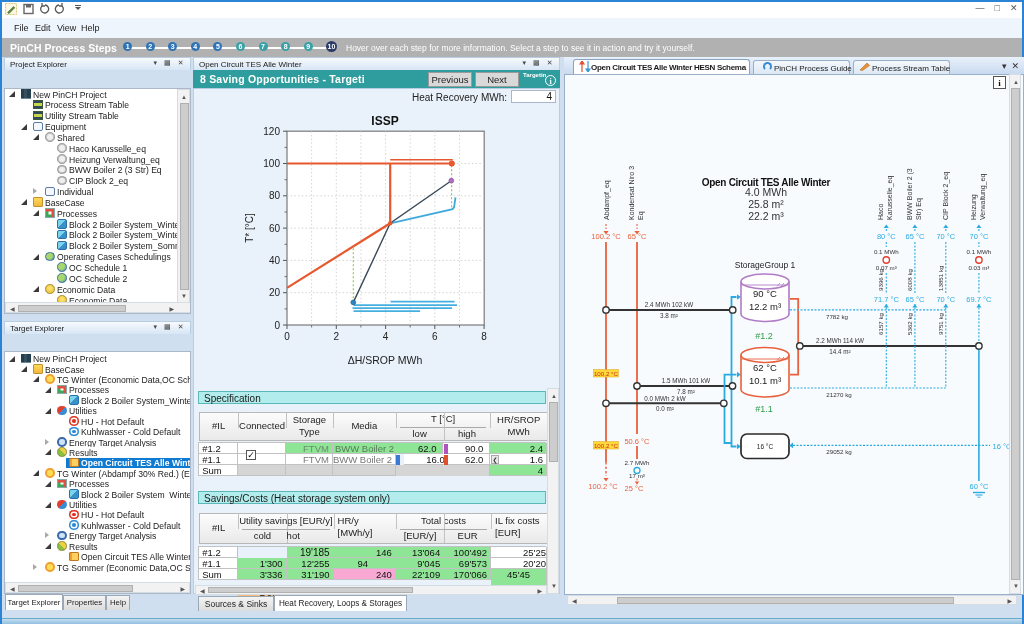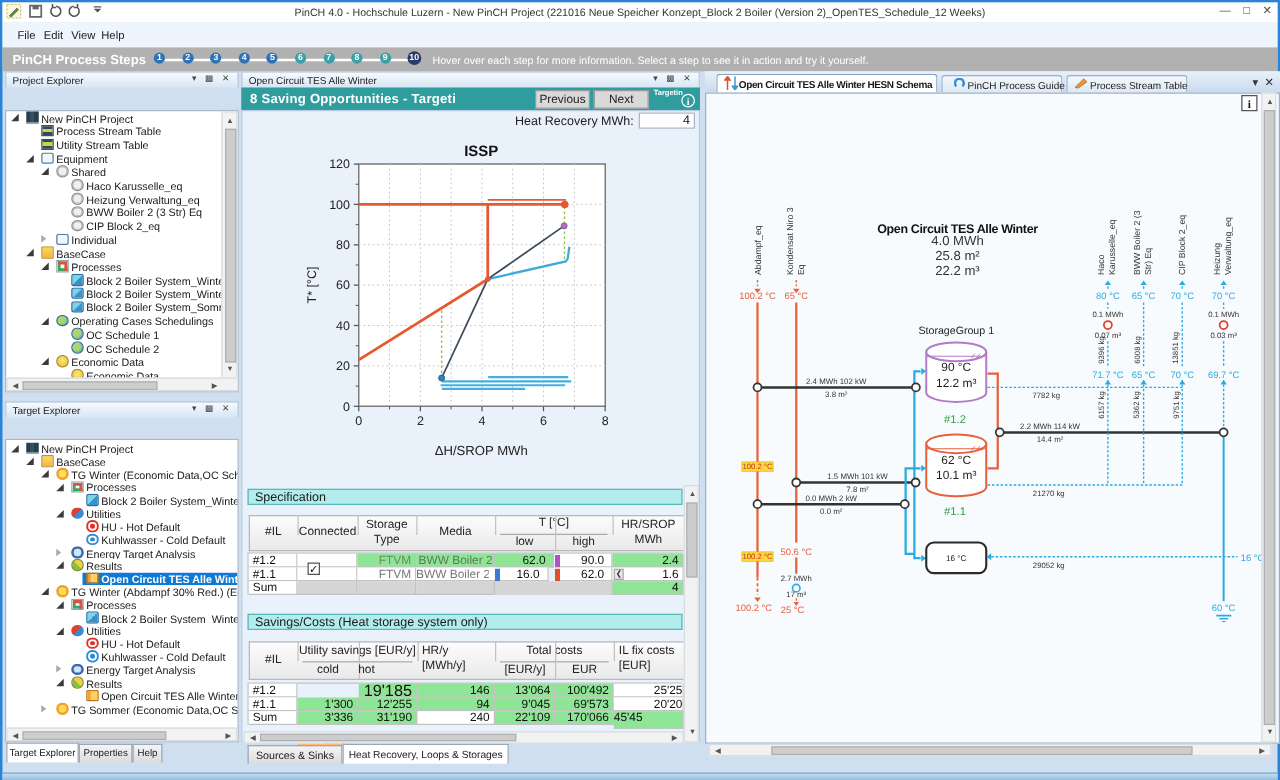--- a/index.html
+++ b/index.html
@@ -44,21 +44,20 @@
 .i-openc{background:linear-gradient(90deg,#f0a030 30%,#ffd060 30%);border:1px solid #c07820;border-radius:1px;}
 .sb{background:#f2f2f2;border:1px solid #d4dce4;}
 .sbth{position:absolute;background:#cdcdcd;border:1px solid #b0b0b0;}
 .sbarr{position:absolute;font-size:6px;color:#555;line-height:1;}
 .tab{position:absolute;font-size:8.5px;color:#222;border:1px solid #9aa8b8;border-bottom:none;text-align:center;white-space:nowrap;overflow:hidden;}
 .tab.on{background:#fff;}
 .tab.off{background:linear-gradient(#f4f4f4,#dcdcdc);}
 </style></head><body>
 <div id="win">
 <div class="abs" id="titlebar"></div>
-    <div class="abs" id="titletxt">PinCH 4.0 - Hochschule Luzern - New PinCH Project (221016 Neue Speicher Konzept_Block 2 Boiler (Version 2)_OpenTES_Schedule_12 Weeks)</div>
     <svg class="abs" style="left:3px;top:1px" width="80" height="12" viewBox="0 0 80 12">
 <rect x="0.5" y="0.5" width="11" height="11" fill="#fdf6e0" stroke="#d8c878" stroke-dasharray="2,1"></rect>
 <path d="M2.5 9.5 L8.5 3.5 L9.8 4.8 L3.8 10.8 Z" fill="#5a8a3a" stroke="#3a5a2a" stroke-width="0.5"></path>
 <rect x="19" y="1.5" width="9" height="9" fill="none" stroke="#666" stroke-width="1.4"></rect>
 <rect x="21" y="1.5" width="5" height="3" fill="#666"></rect>
 <path d="M37 3 a4 4 0 1 0 3 -1 M37 3 l0 -3 M37 3 l3 0" stroke="#555" fill="none" stroke-width="1.3"></path>
 <path d="M57 3 a4 4 0 1 1 -3 -1 M57 3 l0 -3 M57 3 l-3 0" stroke="#555" fill="none" stroke-width="1.3"></path>
 <path d="M70 4 l3 3 l3 -3 z" fill="#555"></path>
       <rect x="70" y="2" width="6" height="1" fill="#555"></rect>
 </svg>
@@ -418,21 +417,21 @@
     <div class="abs" style="left:283.9px;top:441.2px;width:47.0px;height:11.1px;background:#8fe596;border-right:1px solid #c2c2c2;border-bottom:1px solid #c2c2c2;text-align:right;padding-right:3px;font-size:9.5px;color:#6a8a6a;line-height:11.1px;overflow:hidden;white-space:nowrap;">FTVM</div>
     <div class="abs" style="left:330.9px;top:441.2px;width:62.900000000000034px;height:11.1px;background:#8fe596;border-right:1px solid #c2c2c2;border-bottom:1px solid #c2c2c2;text-align:left;padding-left:2px;font-size:9.5px;color:#5a7a5a;line-height:11.1px;overflow:hidden;white-space:nowrap;">BWW Boiler 2 NN</div>
     <div class="abs" style="left:393.8px;top:441.2px;width:47.69999999999999px;height:11.1px;background:#8fe596;border-right:1px solid #c2c2c2;border-bottom:1px solid #c2c2c2;text-align:right;padding-right:6px;font-size:9.5px;color:#111;line-height:11.1px;overflow:hidden;white-space:nowrap;">62.0</div>
     <div class="abs" style="left:441.5px;top:441.2px;width:46.89999999999998px;height:11.1px;background:#fff;border-right:1px solid #c2c2c2;border-bottom:1px solid #c2c2c2;text-align:right;padding-right:6px;font-size:9.5px;color:#111;line-height:11.1px;overflow:hidden;white-space:nowrap;">90.0</div>
     <div class="abs" style="left:488.4px;top:441.2px;width:56.60000000000002px;height:11.1px;background:#8fe596;border-right:1px solid #c2c2c2;border-bottom:1px solid #c2c2c2;text-align:right;padding-right:3px;font-size:9.5px;color:#111;line-height:11.1px;overflow:hidden;white-space:nowrap;">2.4</div>
     <div class="abs" style="left:442px;top:441.7px;width:3.5px;height:10px;background:#b052c0"></div>
     <div class="abs" style="left:197.2px;top:452.3px;width:39.0px;height:11.1px;background:#fff;border-right:1px solid #c2c2c2;border-bottom:1px solid #c2c2c2;text-align:left;padding-left:3px;font-size:9.5px;color:#111;line-height:11.1px;overflow:hidden;white-space:nowrap;">#1.1</div>
     <div class="abs" style="left:236.2px;top:452.3px;width:47.69999999999999px;height:11.1px;background:#fff;border-right:1px solid #c2c2c2;border-bottom:1px solid #c2c2c2;text-align:right;padding-right:3px;font-size:9.5px;color:#111;line-height:11.1px;overflow:hidden;white-space:nowrap;"></div>
     <div class="abs" style="left:283.9px;top:452.3px;width:47.0px;height:11.1px;background:#fff;border-right:1px solid #c2c2c2;border-bottom:1px solid #c2c2c2;text-align:right;padding-right:3px;font-size:9.5px;color:#777;line-height:11.1px;overflow:hidden;white-space:nowrap;">FTVM</div>
     <div class="abs" style="left:330.9px;top:452.3px;width:62.900000000000034px;height:11.1px;background:#fff;border-right:1px solid #c2c2c2;border-bottom:1px solid #c2c2c2;text-align:right;padding-right:6px;font-size:9.5px;color:#777;line-height:11.1px;overflow:hidden;white-space:nowrap;">BWW Boiler 2 N</div>
-    <div class="abs" style="left:389px;top:452.3px;width:47.69999999999999px;height:11.1px;background:#fff;border-right:1px solid #c2c2c2;border-bottom:1px solid #c2c2c2;text-align:right;padding-right:6px;font-size:9.5px;color:#111;line-height:11.1px;overflow:hidden;white-space:nowrap;">16.0</div>
+    <div class="abs" style="left:402px;top:452.3px;width:47.69999999999999px;height:11.1px;background:#fff;border-right:1px solid #c2c2c2;border-bottom:1px solid #c2c2c2;text-align:right;padding-right:6px;font-size:9.5px;color:#111;line-height:11.1px;overflow:hidden;white-space:nowrap;">16.0</div>
     <div class="abs" style="left:441.5px;top:452.3px;width:46.89999999999998px;height:11.1px;background:#fff;border-right:1px solid #c2c2c2;border-bottom:1px solid #c2c2c2;text-align:right;padding-right:6px;font-size:9.5px;color:#111;line-height:11.1px;overflow:hidden;white-space:nowrap;">62.0</div>
     <div class="abs" style="left:488.4px;top:452.3px;width:56.60000000000002px;height:11.1px;background:#fff;border-right:1px solid #c2c2c2;border-bottom:1px solid #c2c2c2;text-align:right;padding-right:3px;font-size:9.5px;color:#111;line-height:11.1px;overflow:hidden;white-space:nowrap;">1.6</div>
     <div class="abs" style="left:394.3px;top:452.8px;width:3.5px;height:10px;background:#3a7ad4"></div>
     <div class="abs" style="left:442.0px;top:452.8px;width:3.5px;height:10px;background:#e0502a"></div>
     <div class="abs" style="left:489.09999999999997px;top:453.3px;width:8px;height:9px;background:#e8e8e8;border:1px solid #aaa;font-size:6px;color:#333;text-align:center;line-height:8px">❮</div>
     <div class="abs" style="left:244px;top:447.5px;width:10px;height:10px;background:#fff;border:1px solid #555;font-size:9px;line-height:9px;text-align:center;color:#111">✓</div>
     <div class="abs" style="left:197.2px;top:463.4px;width:39.0px;height:11.1px;background:#fff;border-right:1px solid #c2c2c2;border-bottom:1px solid #c2c2c2;text-align:left;padding-left:3px;font-size:9.5px;color:#111;line-height:11.1px;overflow:hidden;white-space:nowrap;">Sum</div>
     <div class="abs" style="left:236.2px;top:463.4px;width:47.69999999999999px;height:11.1px;background:#d5d5d5;border-right:1px solid #c2c2c2;border-bottom:1px solid #c2c2c2;text-align:right;padding-right:3px;font-size:9.5px;color:#111;line-height:11.1px;overflow:hidden;white-space:nowrap;"></div>
     <div class="abs" style="left:283.9px;top:463.4px;width:47.0px;height:11.1px;background:#d5d5d5;border-right:1px solid #c2c2c2;border-bottom:1px solid #c2c2c2;text-align:right;padding-right:3px;font-size:9.5px;color:#111;line-height:11.1px;overflow:hidden;white-space:nowrap;"></div>
     <div class="abs" style="left:330.9px;top:463.4px;width:62.900000000000034px;height:11.1px;background:#d5d5d5;border-right:1px solid #c2c2c2;border-bottom:1px solid #c2c2c2;text-align:right;padding-right:3px;font-size:9.5px;color:#111;line-height:11.1px;overflow:hidden;white-space:nowrap;"></div>
@@ -458,39 +457,39 @@
     <div class="abs" style="left:236.2px;top:511px;width:1px;height:16px;background:#c2c2c2"></div>
     <div class="abs" style="left:284.6px;top:511px;width:1px;height:16px;background:#c2c2c2"></div>
     <div class="abs" style="left:331.6px;top:511px;width:1px;height:16px;background:#c2c2c2"></div>
     <div class="abs" style="left:393.8px;top:511px;width:1px;height:16px;background:#c2c2c2"></div>
     <div class="abs" style="left:442.2px;top:511px;width:1px;height:16px;background:#c2c2c2"></div>
     <div class="abs" style="left:489.1px;top:511px;width:1px;height:16px;background:#c2c2c2"></div>
     <div class="abs" style="left:196.2px;top:544.5px;width:1px;height:33.3px;background:#c2c2c2"></div>
     <div class="abs" style="left:196.2px;top:543.5px;width:348px;height:1px;background:#c2c2c2"></div>
     <div class="abs" style="left:197.2px;top:544.5px;width:39.0px;height:11.1px;background:#fff;border-right:1px solid #c2c2c2;border-bottom:1px solid #c2c2c2;text-align:left;padding-left:3px;font-size:9.5px;color:#111;line-height:11.1px;overflow:hidden;white-space:nowrap;">#1.2</div>
     <div class="abs" style="left:236.2px;top:544.5px;width:48.400000000000034px;height:11.1px;background:#fdba74;border-right:1px solid #c2c2c2;border-bottom:1px solid #c2c2c2;text-align:right;padding-right:3px;font-size:9.5px;color:#111;line-height:11.1px;overflow:hidden;white-space:nowrap;margin-top:40px;">2'036</div>
-    <div class="abs" style="left:284.6px;top:544.5px;width:47.0px;height:11.1px;background:#8fe596;border-right:1px solid #c2c2c2;border-bottom:1px solid #c2c2c2;text-align:right;padding-right:3px;font-size:13px;color:#111;line-height:11.1px;overflow:hidden;white-space:nowrap;">19'185</div>
+    <div class="abs" style="left:284.6px;top:544.5px;width:47.0px;height:11.1px;background:#8fe596;border-right:1px solid #c2c2c2;border-bottom:1px solid #c2c2c2;text-align:right;padding-right:3px;font-size:10px;color:#111;line-height:11.1px;overflow:hidden;white-space:nowrap;">19'185</div>
     <div class="abs" style="left:331.6px;top:544.5px;width:62.19999999999999px;height:11.1px;background:#8fe596;border-right:1px solid #c2c2c2;border-bottom:1px solid #c2c2c2;text-align:right;padding-right:3px;font-size:9.5px;color:#111;line-height:11.1px;overflow:hidden;white-space:nowrap;">146</div>
     <div class="abs" style="left:393.8px;top:544.5px;width:48.39999999999998px;height:11.1px;background:#8fe596;border-right:1px solid #c2c2c2;border-bottom:1px solid #c2c2c2;text-align:right;padding-right:3px;font-size:9.5px;color:#111;line-height:11.1px;overflow:hidden;white-space:nowrap;">13'064</div>
     <div class="abs" style="left:442.2px;top:544.5px;width:46.900000000000034px;height:11.1px;background:#8fe596;border-right:1px solid #c2c2c2;border-bottom:1px solid #c2c2c2;text-align:right;padding-right:3px;font-size:9.5px;color:#111;line-height:11.1px;overflow:hidden;white-space:nowrap;">100'492</div>
     <div class="abs" style="left:489.1px;top:544.5px;width:55.89999999999998px;height:11.1px;background:#fff;border-right:1px solid #c2c2c2;border-bottom:1px solid #c2c2c2;text-align:right;padding-right:0px;font-size:9.5px;color:#111;line-height:11.1px;overflow:hidden;white-space:nowrap;">25'25</div>
     <div class="abs" style="left:197.2px;top:555.6px;width:39.0px;height:11.1px;background:#fff;border-right:1px solid #c2c2c2;border-bottom:1px solid #c2c2c2;text-align:left;padding-left:3px;font-size:9.5px;color:#111;line-height:11.1px;overflow:hidden;white-space:nowrap;">#1.1</div>
     <div class="abs" style="left:236.2px;top:555.6px;width:48.400000000000034px;height:11.1px;background:#8fe596;border-right:1px solid #c2c2c2;border-bottom:1px solid #c2c2c2;text-align:right;padding-right:3px;font-size:9.5px;color:#111;line-height:11.1px;overflow:hidden;white-space:nowrap;">1'300</div>
     <div class="abs" style="left:284.6px;top:555.6px;width:47.0px;height:11.1px;background:#8fe596;border-right:1px solid #c2c2c2;border-bottom:1px solid #c2c2c2;text-align:right;padding-right:3px;font-size:9.5px;color:#111;line-height:11.1px;overflow:hidden;white-space:nowrap;">12'255</div>
-    <div class="abs" style="left:331.6px;top:555.6px;width:62.19999999999999px;height:11.1px;background:#8fe596;border-right:1px solid #c2c2c2;border-bottom:1px solid #c2c2c2;text-align:right;padding-right:3px;font-size:9.5px;color:#111;line-height:11.1px;overflow:hidden;white-space:nowrap;">94</div>
+    <div class="abs" style="left:331.6px;top:555.6px;width:62.19999999999999px;height:11.1px;background:#8fe596;border-right:1px solid #c2c2c2;border-bottom:1px solid #c2c2c2;text-align:center;padding-right:3px;font-size:9.5px;color:#111;line-height:11.1px;overflow:hidden;white-space:nowrap;">94</div>
     <div class="abs" style="left:393.8px;top:555.6px;width:48.39999999999998px;height:11.1px;background:#8fe596;border-right:1px solid #c2c2c2;border-bottom:1px solid #c2c2c2;text-align:right;padding-right:3px;font-size:9.5px;color:#111;line-height:11.1px;overflow:hidden;white-space:nowrap;">9'045</div>
     <div class="abs" style="left:442.2px;top:555.6px;width:46.900000000000034px;height:11.1px;background:#8fe596;border-right:1px solid #c2c2c2;border-bottom:1px solid #c2c2c2;text-align:right;padding-right:3px;font-size:9.5px;color:#111;line-height:11.1px;overflow:hidden;white-space:nowrap;">69'573</div>
     <div class="abs" style="left:489.1px;top:555.6px;width:55.89999999999998px;height:11.1px;background:#fff;border-right:1px solid #c2c2c2;border-bottom:1px solid #c2c2c2;text-align:right;padding-right:0px;font-size:9.5px;color:#111;line-height:11.1px;overflow:hidden;white-space:nowrap;">20'20</div>
     <div class="abs" style="left:197.2px;top:566.7px;width:39.0px;height:11.1px;background:#fff;border-right:1px solid #c2c2c2;border-bottom:1px solid #c2c2c2;text-align:left;padding-left:3px;font-size:9.5px;color:#111;line-height:11.1px;overflow:hidden;white-space:nowrap;">Sum</div>
     <div class="abs" style="left:236.2px;top:566.7px;width:48.400000000000034px;height:11.1px;background:#8fe596;border-right:1px solid #c2c2c2;border-bottom:1px solid #c2c2c2;text-align:right;padding-right:3px;font-size:9.5px;color:#111;line-height:11.1px;overflow:hidden;white-space:nowrap;">3'336</div>
     <div class="abs" style="left:284.6px;top:566.7px;width:47.0px;height:11.1px;background:#8fe596;border-right:1px solid #c2c2c2;border-bottom:1px solid #c2c2c2;text-align:right;padding-right:3px;font-size:9.5px;color:#111;line-height:11.1px;overflow:hidden;white-space:nowrap;">31'190</div>
-    <div class="abs" style="left:331.6px;top:566.7px;width:62.19999999999999px;height:11.1px;background:#ffffff;border-right:1px solid #c2c2c2;border-bottom:1px solid #c2c2c2;text-align:right;padding-right:3px;font-size:9.5px;color:#111;line-height:11.1px;overflow:hidden;white-space:nowrap;">240</div>
+    <div class="abs" style="left:331.6px;top:566.7px;width:62.19999999999999px;height:11.1px;background:#f9a8d4;border-right:1px solid #c2c2c2;border-bottom:1px solid #c2c2c2;text-align:right;padding-right:3px;font-size:9.5px;color:#111;line-height:11.1px;overflow:hidden;white-space:nowrap;">240</div>
     <div class="abs" style="left:393.8px;top:566.7px;width:48.39999999999998px;height:11.1px;background:#8fe596;border-right:1px solid #c2c2c2;border-bottom:1px solid #c2c2c2;text-align:right;padding-right:3px;font-size:9.5px;color:#111;line-height:11.1px;overflow:hidden;white-space:nowrap;">22'109</div>
     <div class="abs" style="left:442.2px;top:566.7px;width:46.900000000000034px;height:11.1px;background:#8fe596;border-right:1px solid #c2c2c2;border-bottom:1px solid #c2c2c2;text-align:right;padding-right:3px;font-size:9.5px;color:#111;line-height:11.1px;overflow:hidden;white-space:nowrap;">170'066</div>
-    <div class="abs" style="left:489.1px;top:566.7px;width:55.89999999999998px;height:14px;background:#8fe596;border-right:1px solid #c2c2c2;border-bottom:1px solid #c2c2c2;text-align:left;padding-right:0px;font-size:9.5px;color:#111;line-height:11.1px;overflow:hidden;white-space:nowrap;">45'45</div>
+    <div class="abs" style="left:489.1px;top:566.7px;width:55.89999999999998px;height:24px;background:#8fe596;border-right:1px solid #c2c2c2;border-bottom:1px solid #c2c2c2;text-align:center;padding-right:0px;font-size:9.5px;color:#111;line-height:11.1px;overflow:hidden;white-space:nowrap;">45'45</div>
     <div class="abs sb" style="left:545px;top:386px;width:12px;height:206px">
       <span class="sbarr" style="left:3px;top:4px">▲</span>
       <span class="sbarr" style="left:3px;bottom:4px">▼</span>
       <span class="sbth" style="left:1px;top:13px;width:8.5px;height:60px"></span>
     </div>
     <div class="abs sb" style="left:193px;top:582.5px;width:352px;height:10px">
       <span class="sbarr" style="left:4px;top:2px">◀</span>
       <span class="sbarr" style="right:4px;top:2px">▶</span>
       <span class="sbth" style="left:12px;top:1px;width:205px;height:6.5px"></span>
     </div>

